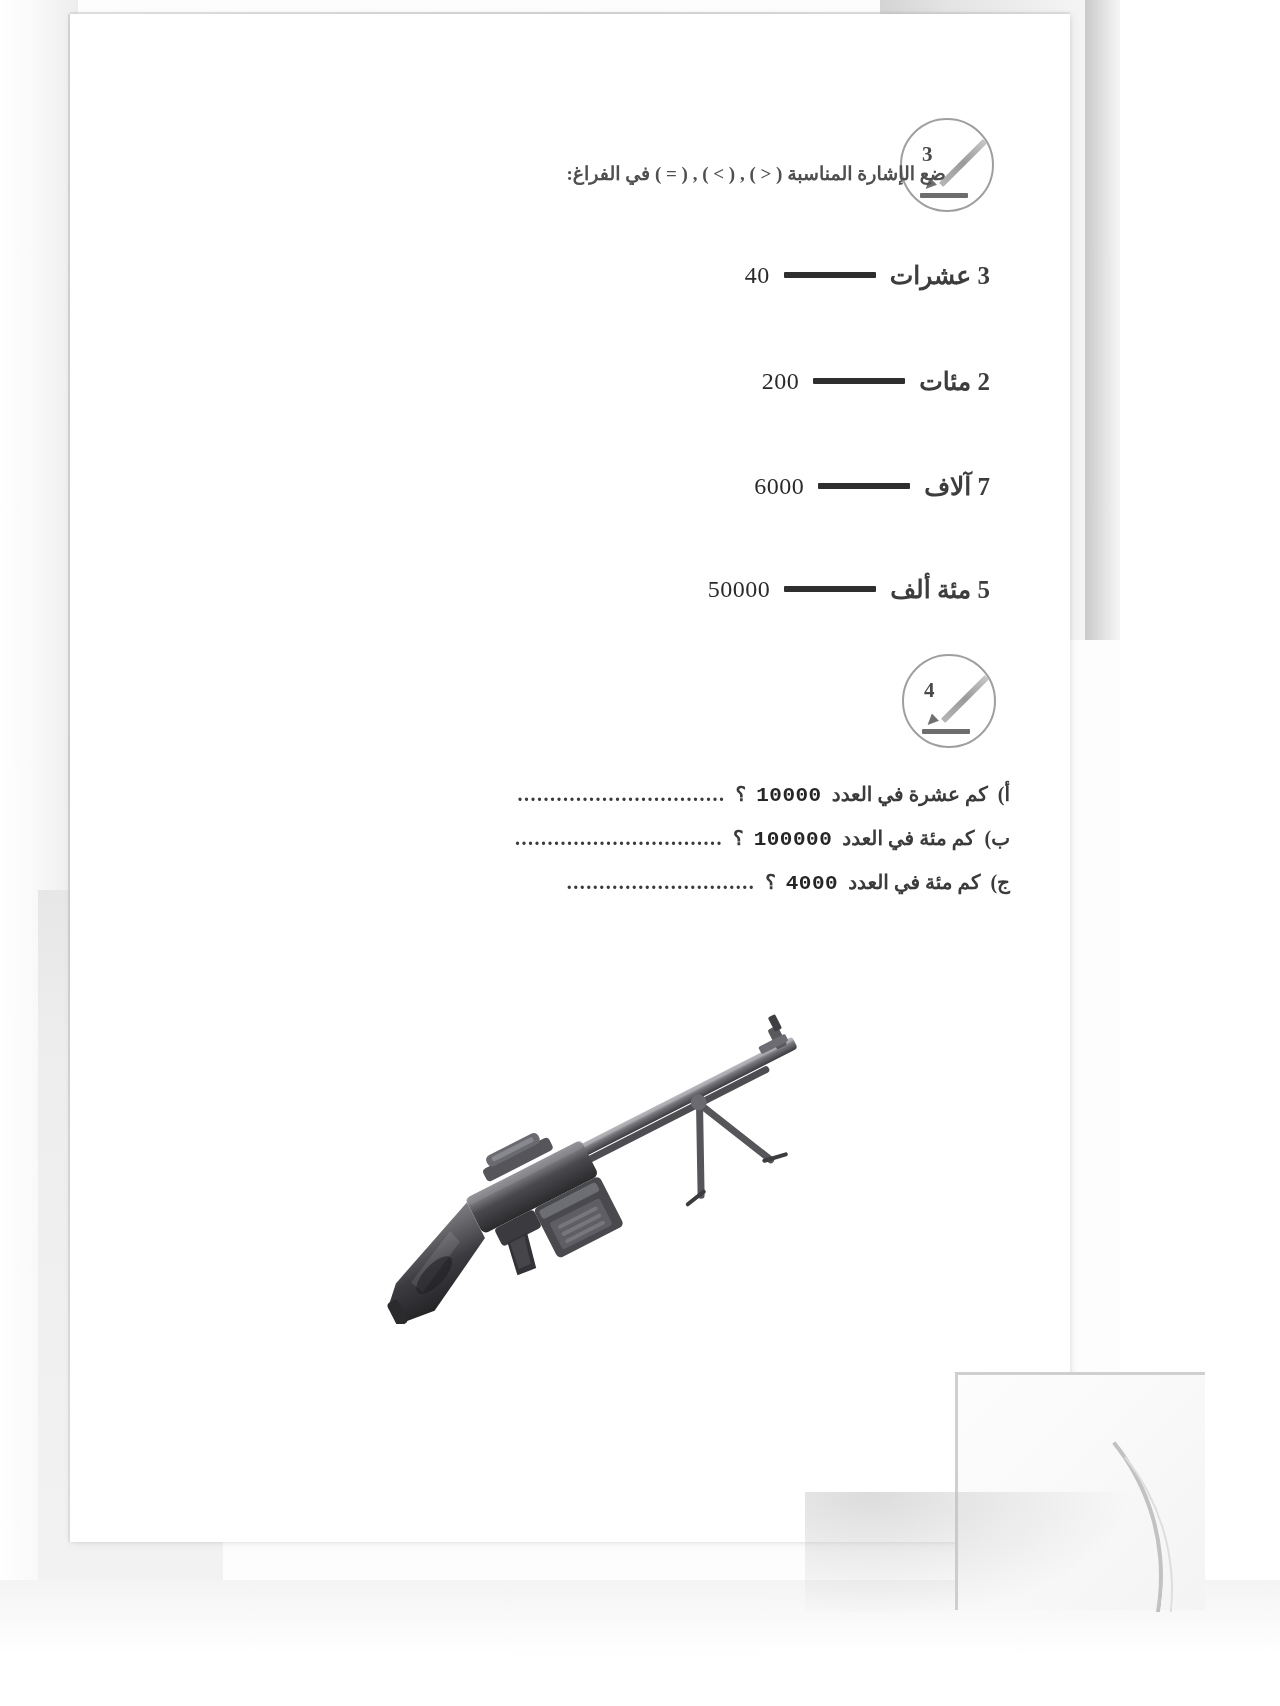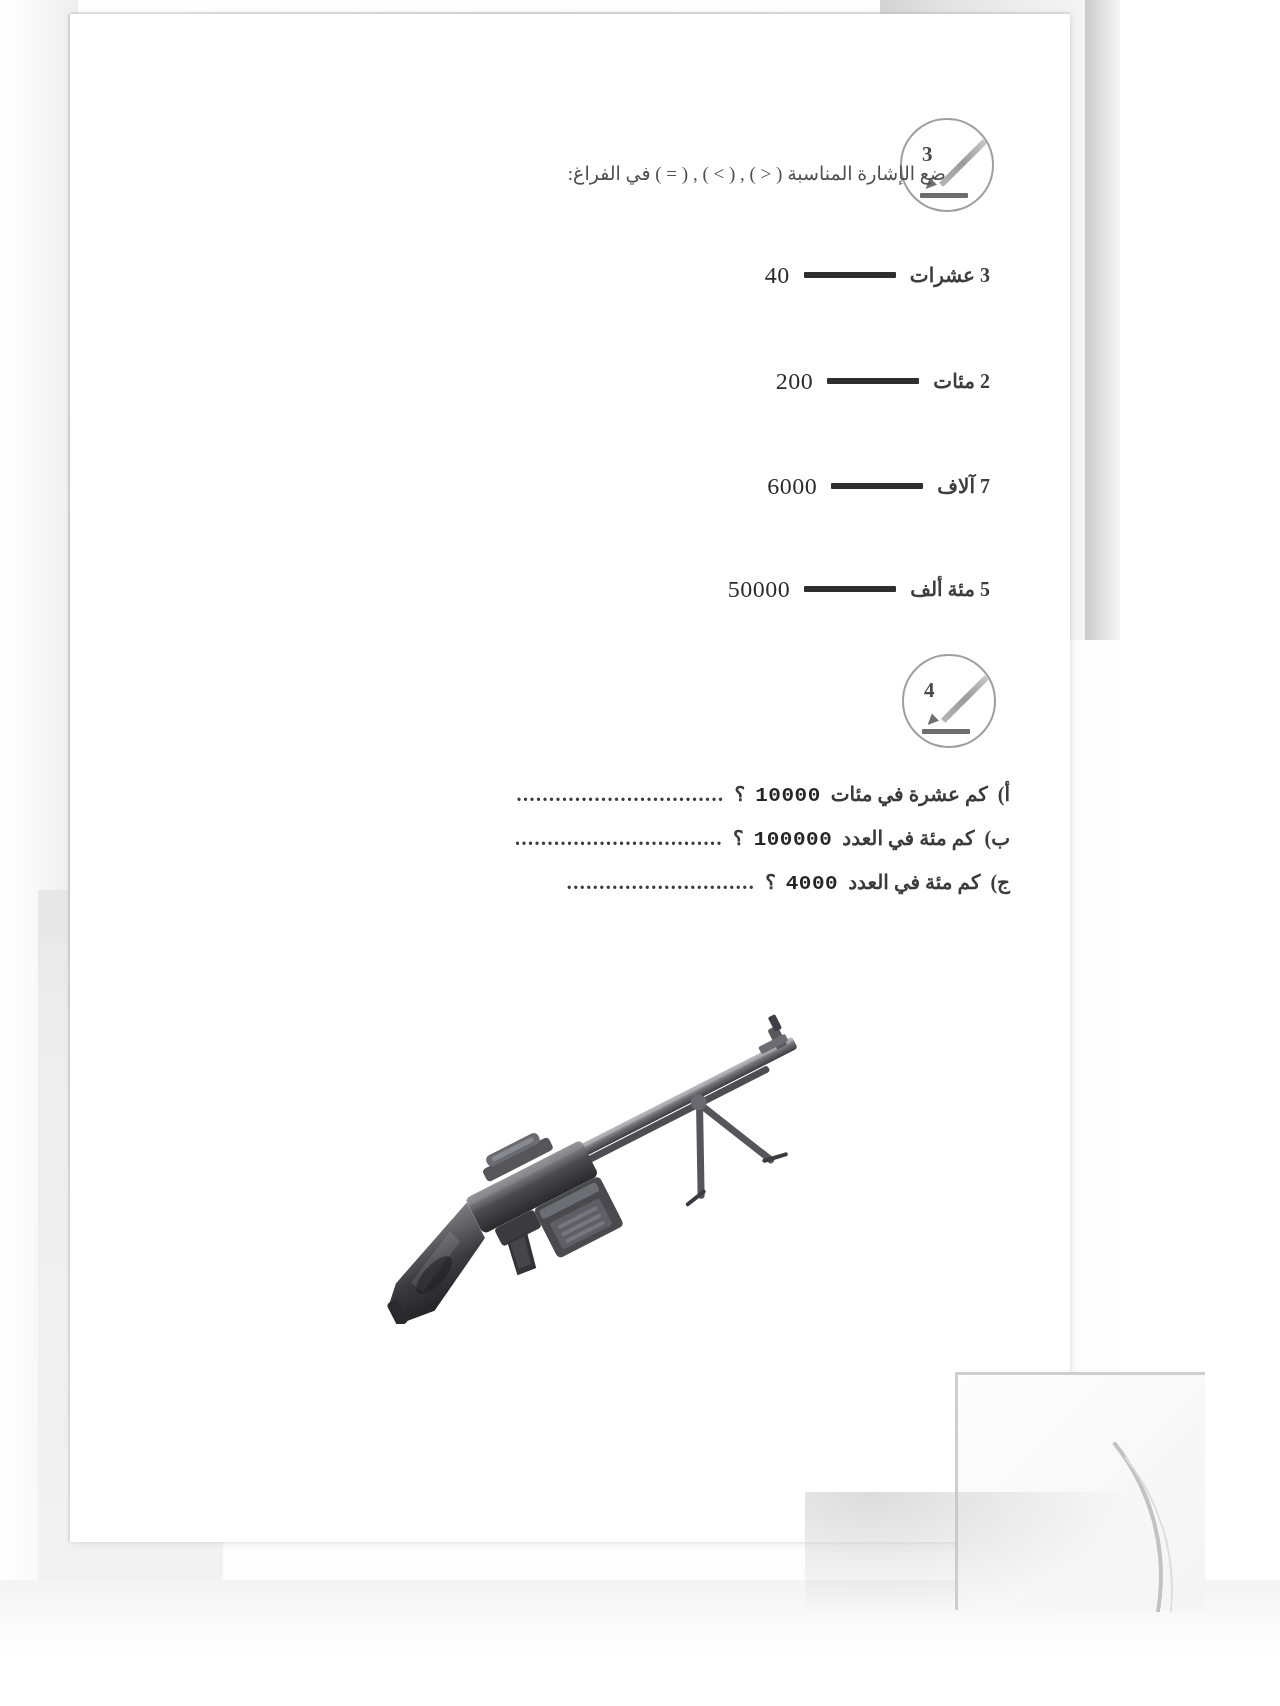--- a/index.html
+++ b/index.html
@@ -146,21 +146,21 @@
   }
 
   
   .instruction {
     position: absolute;
     right: 124px;
     top: 148px;
     width: 700px;
     text-align: right;
     font-size: 19px;
-    font-weight: 400;
+    font-weight: 700;
     color: #4f4f4f;
     letter-spacing: .2px;
     white-space: nowrap;
     filter: blur(0.25px);
   }
 
   .cmp-row {
     position: absolute;
     right: 0;
     width: 1000px;
@@ -174,21 +174,21 @@
   }
   .cmp-inner {
     position: absolute;
     right: 0;
     display: flex;
     align-items: center;
     gap: 14px;
     direction: rtl;
   }
   .cmp-label {
-    font-size: 20px;
+    font-size: 25px;
     font-weight: 700;
     color: #3d3d3d;
     white-space: nowrap;
     filter: blur(0.2px);
   }
   .cmp-blank {
     width: 92px;
     height: 6px;
     background: #2e2e2e;
     border-radius: 1px;
@@ -376,21 +376,21 @@
       <div class="pencil">
         <div class="shaft"></div>
         <div class="tip"></div>
       </div>
       <div class="baseline"></div>
     </div>
 
     <div class="q-row" style="top:768px;">
       <div class="q-inner" style="right:60px;">
         <span class="q-text">أ)</span>
-        <span class="q-text">كم عشرة في مئات</span>
+        <span class="q-text">كم عشرة في العدد</span>
         <span class="q-num">10000</span>
         <span class="q-mark">؟</span>
         <span class="q-dots">................................</span>
       </div>
     </div>
 
     <div class="q-row" style="top:812px;">
       <div class="q-inner" style="right:60px;">
         <span class="q-text">ب)</span>
         <span class="q-text">كم مئة في العدد</span>

